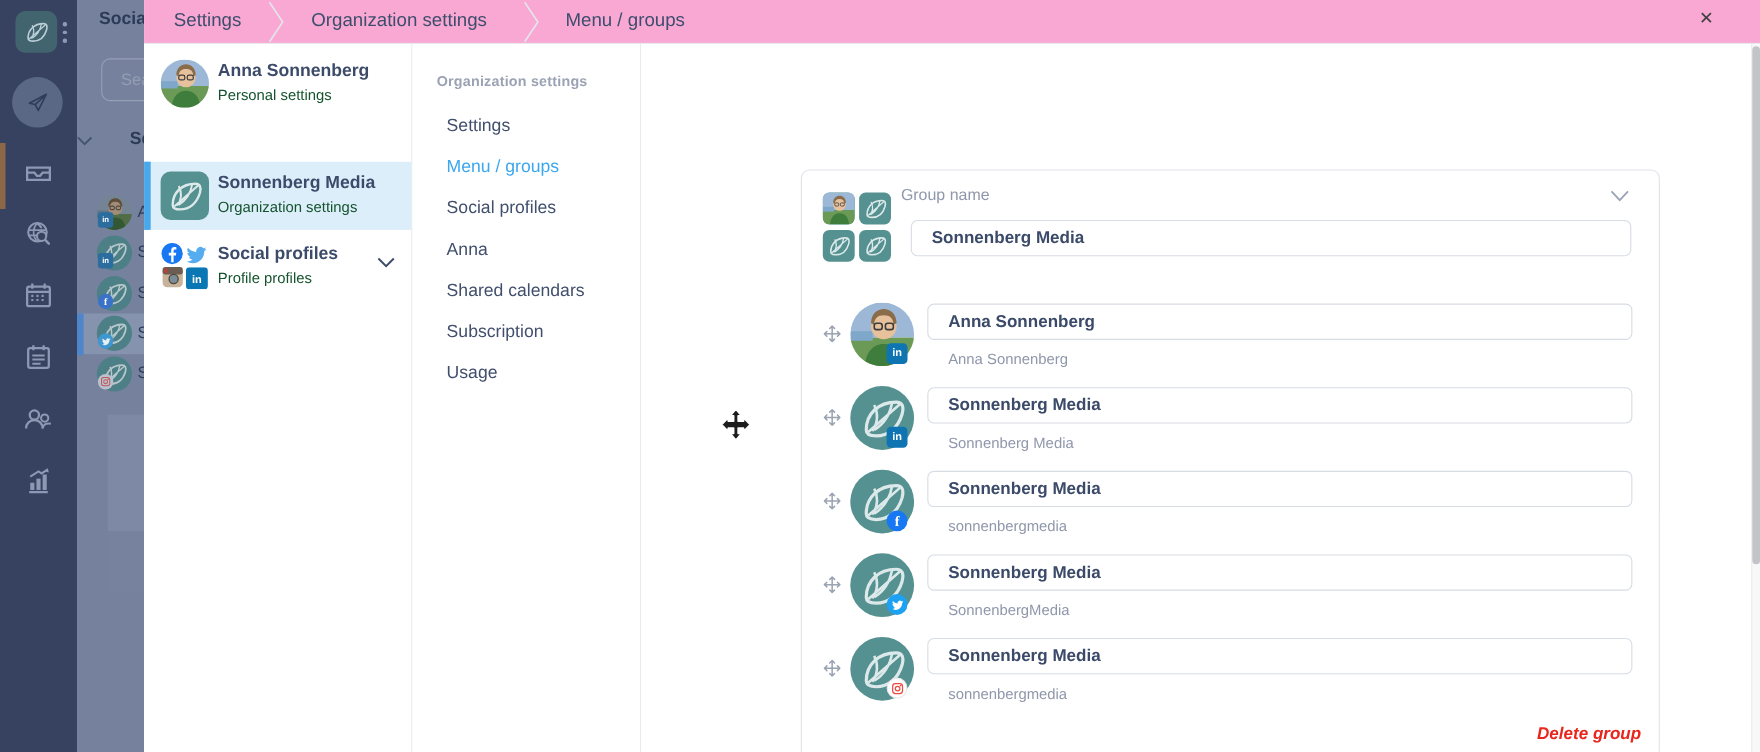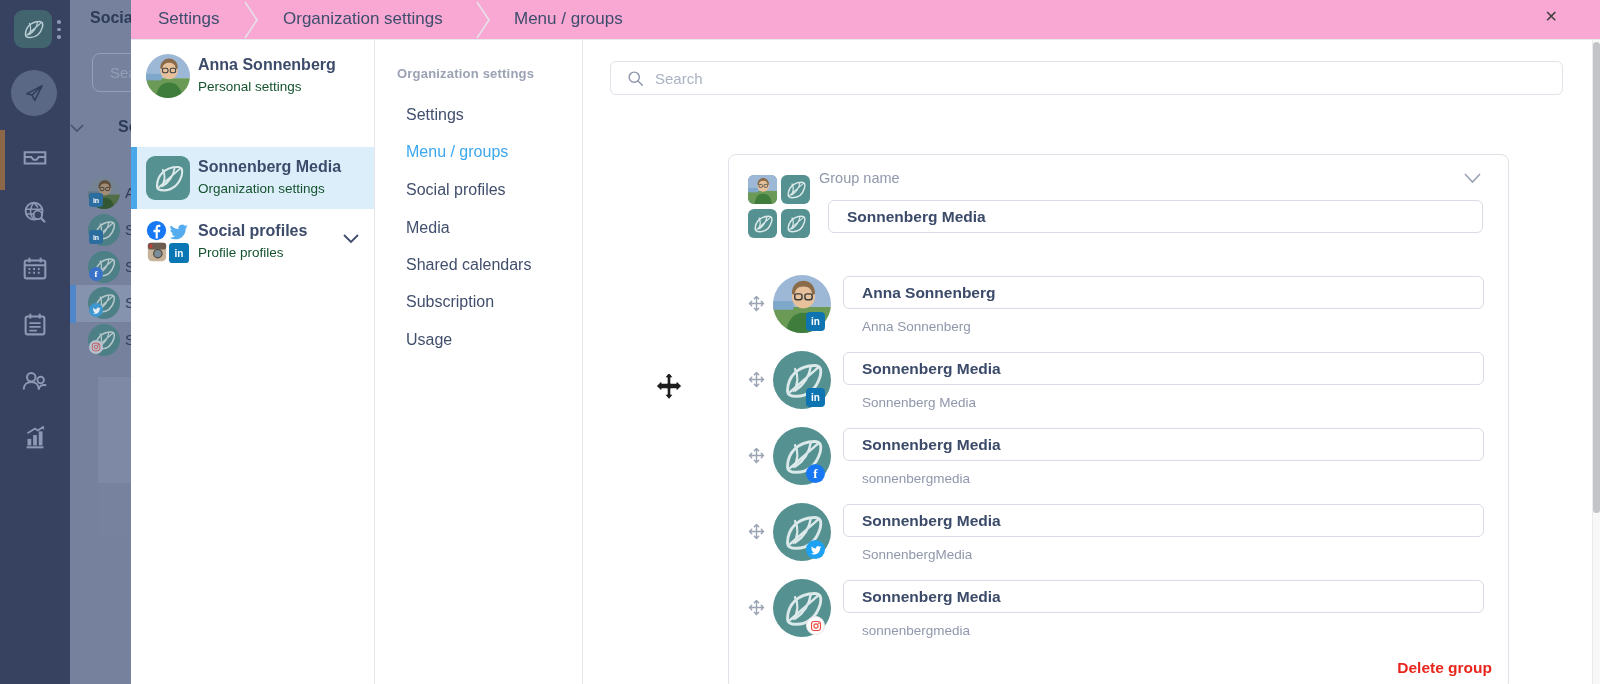--- a/index.html
+++ b/index.html
@@ -83,21 +83,21 @@
   .prow .pava svg { width:100%; height:100%; }
   .badge { position:absolute; left:77px; top:39px; width:19px; height:19px; display:flex; align-items:center; justify-content:center; color:#fff; font-weight:700; font-size:10px; }
   .badge.linkedin { background:#0e74b2; border-radius:4px; }
   .badge.facebook { background:#1877f2; border-radius:50%; font-size:13px; font-family:"Liberation Serif",serif; }
   .badge.twitter  { background:#1da1f2; border-radius:50%; }
   .badge.twitter svg { width:12px; height:12px; }
   .badge.instagram { background:#fff; border-radius:50%; border:1px solid #e8e8e8; }
   .badge.instagram svg { width:12px; height:12px; color:#ec4b42; }
   .prow .pinput { position:absolute; left:114px; top:3px; width:641px; height:33px; }
   .prow .phandle-sub { position:absolute; left:133px; top:46px; font-size:13.5px; color:#8f97ab; white-space:nowrap; }
-  .delete-link { position:absolute; right:16px; bottom:12px; font-size:15.5px; font-weight:700; color:#e8261d; cursor:pointer; white-space:nowrap; }
+  .delete-link { position:absolute; right:16px; bottom:12px; font-size:15.5px; font-weight:700; color:#e8261d; cursor:pointer; white-space:nowrap;font-style:italic; }
 
   .scrolltrack { position:absolute; right:0; top:40px; width:8px; height:644px; background:#f8f8f9; border-left:1px solid #ebebee; }
   .scrollthumb { position:absolute; right:0.5px; top:2px; width:7px; height:471px; border-radius:4px; background:#c3c4c7; cursor:pointer; }
 
   .cursor { position:absolute; left:653px; top:370px; width:32px; height:32px; pointer-events:none; z-index:50; }
 </style>
 </head>
 <body>
 
 <svg width="0" height="0" style="position:absolute">
@@ -329,34 +329,27 @@
             <path d="M1 1l7 7 7-7" fill="none" stroke="currentColor" stroke-width="1.8"></path>
           </svg>
       </div>
     </div>
 
     <div class="panel-mid">
       <div class="mid-head">Organization settings</div>
       <div class="mid-item" style="top:66px">Settings</div>
       <div class="mid-item active" style="top:103px">Menu / groups</div>
       <div class="mid-item" style="top:141px">Social profiles</div>
-      <div class="mid-item" style="top:179px">Media</div>
+      <div class="mid-item" style="top:179px">Anna</div>
       <div class="mid-item" style="top:216px">Shared calendars</div>
       <div class="mid-item" style="top:253px">Subscription</div>
       <div class="mid-item" style="top:291px">Usage</div>
     </div>
 
     <div class="panel-right">
-      <div class="search-wrap">
-        <svg viewBox="0 0 20 20">
-            <circle cx="8.5" cy="8.5" r="6" fill="none" stroke="currentColor" stroke-width="1.7"></circle>
-            <path d="M13 13l5 5" stroke="currentColor" stroke-width="1.7" stroke-linecap="round"></path>
-          </svg>
-        <input class="search-input" type="text" placeholder="Search" style="">
-      </div>
 
       <div class="card">
         <div class="grid-ava">
           <div class="g" style="left:0;top:0">
               <svg viewBox="0 0 40 40">
                 <use href="#annaphoto"></use>
               </svg>
             </div>
           <div class="g" style="left:33px;top:0">
               <svg viewBox="0 0 32 32" width="26" height="26" style="color:#dce9ea">

